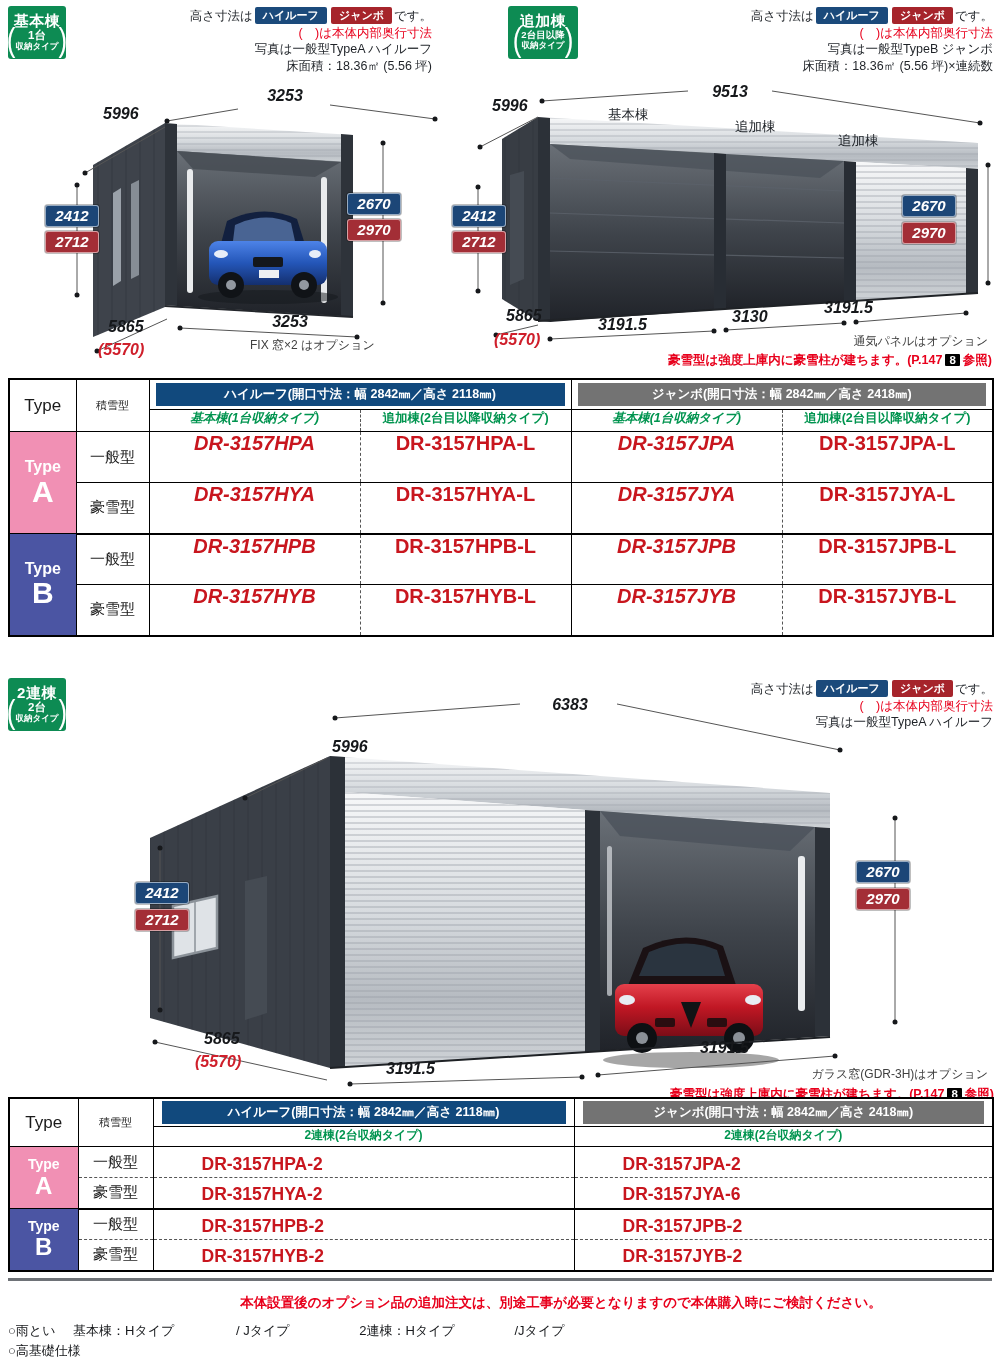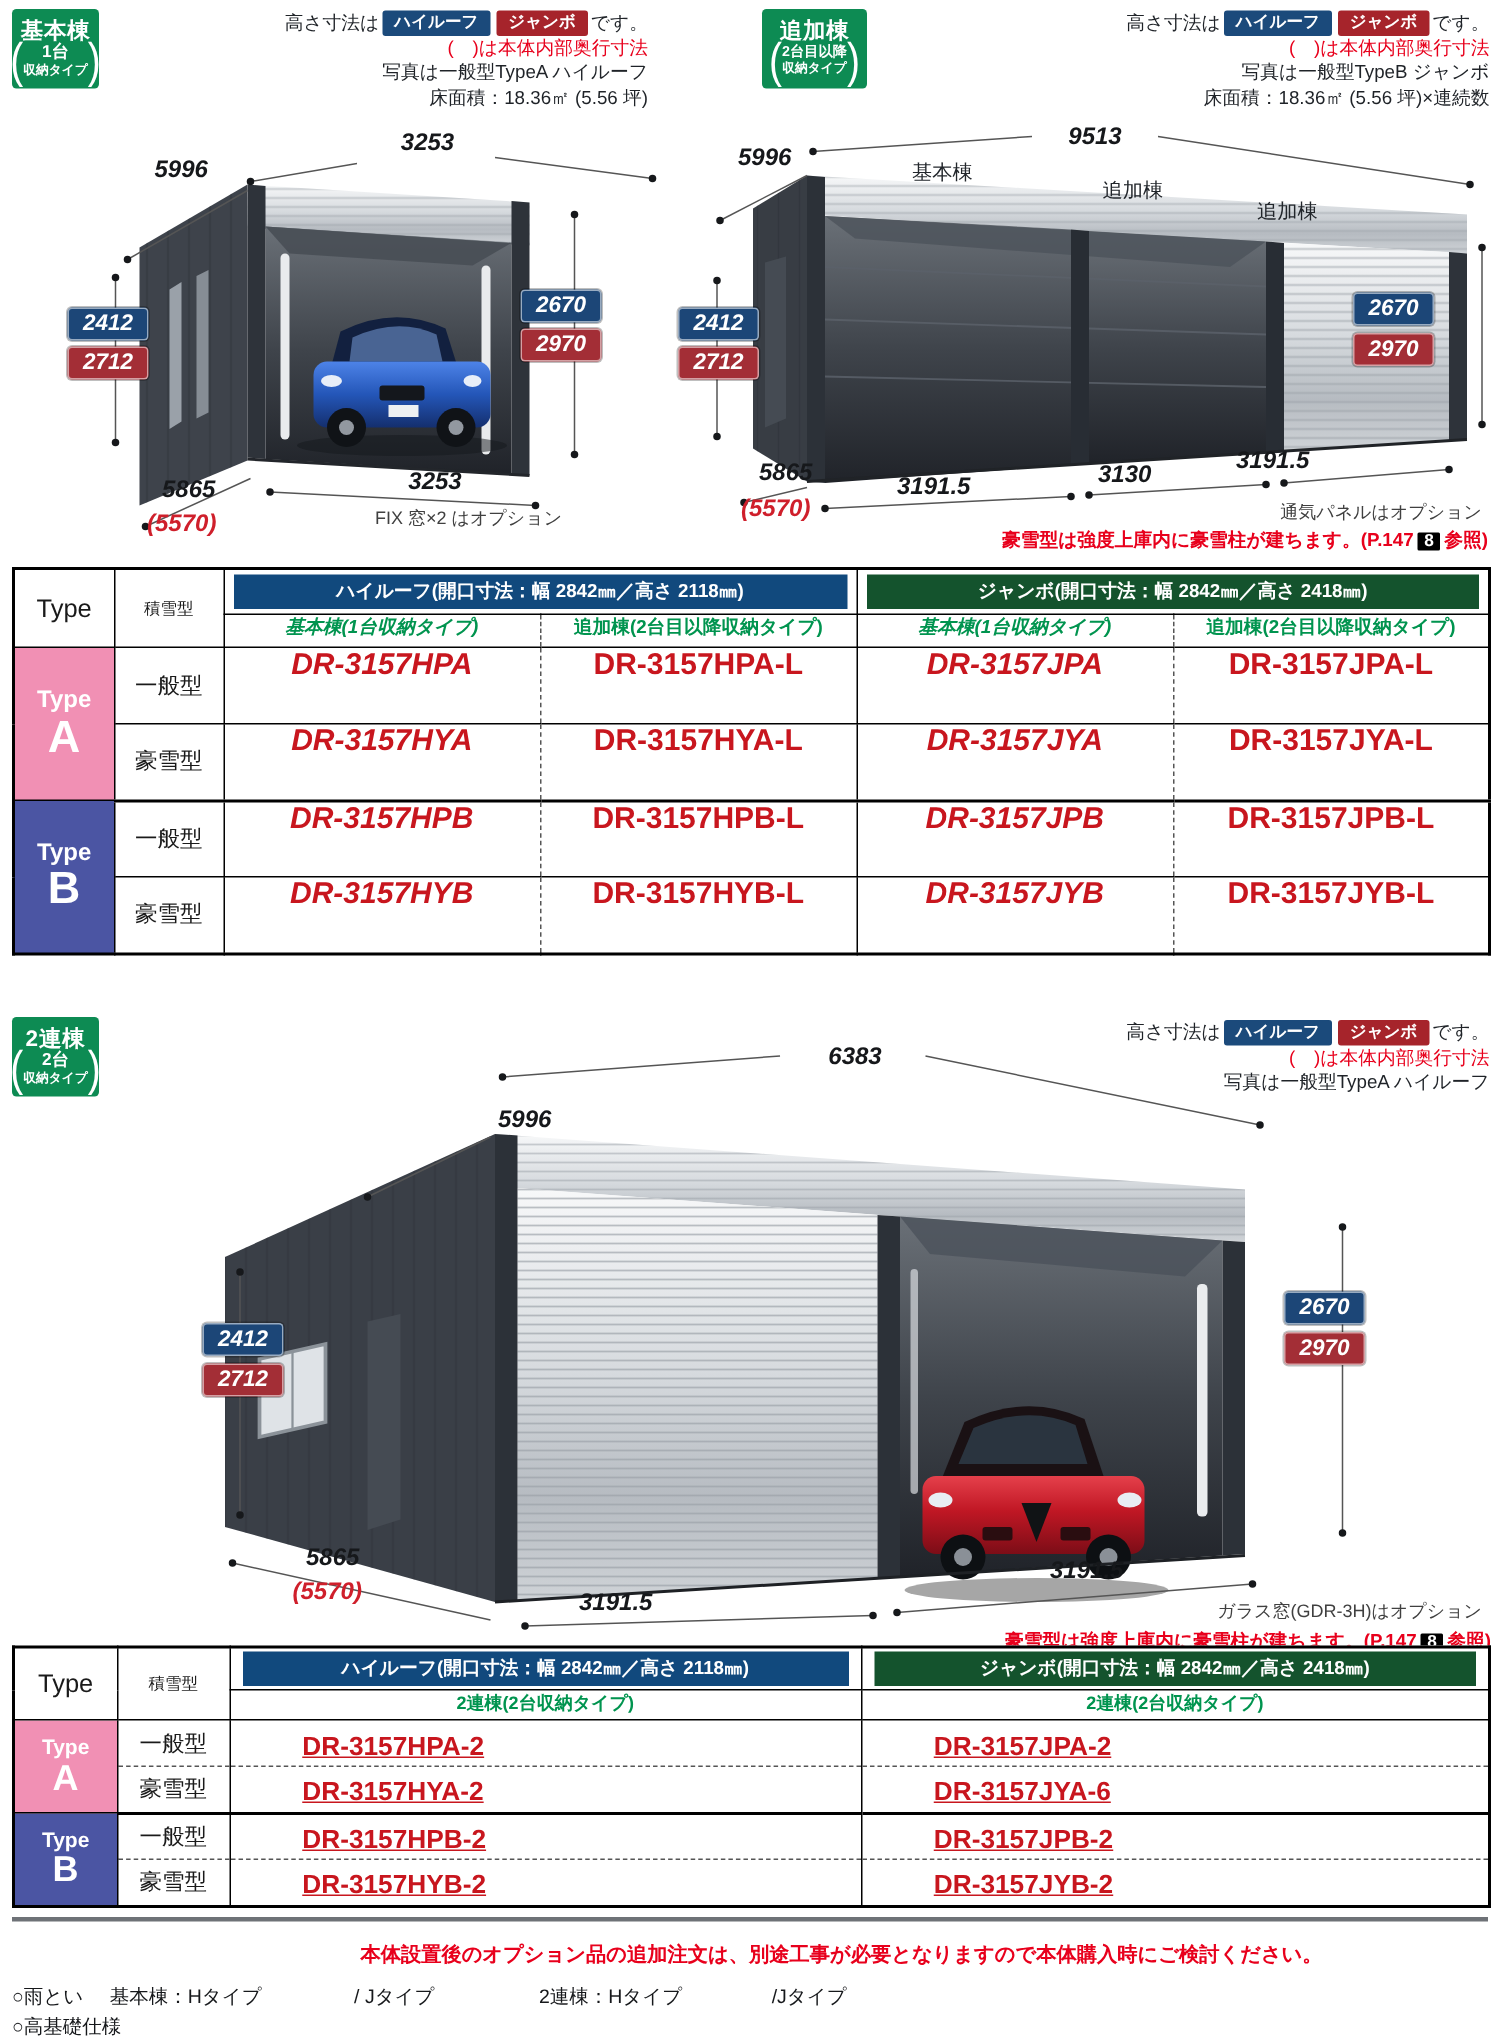--- a/index.html
+++ b/index.html
@@ -41,36 +41,36 @@
   
   table.spec{position:absolute;border-collapse:collapse;table-layout:fixed;width:984px;
              border:2px solid #000;background:#fff;}
   table.spec th,table.spec td{border:1px solid #000;padding:0;box-sizing:border-box;}
   th.colhead{font-size:11px;font-weight:400;text-align:center;}
   th.colhead.type{font-size:17px;}
   th.g{border-bottom-style:hidden;vertical-align:middle;}
   .bar{display:block;margin:3px 6px;border-radius:0;color:#fff;font-size:12.5px;
        font-weight:700;padding:3px 0;text-align:center;white-space:nowrap;overflow:hidden;}
   .bar.navy{background:#11497d;}
-  .bar.crim{background:#14532d;}
+  .bar.crim{background:#737373;}
   th.sub{border-top-style:hidden;color:#00944f;font-size:12.5px;font-weight:700;
          text-align:center;vertical-align:top;padding-bottom:4px;white-space:nowrap;overflow:hidden;}
   td.code{color:#c8161e;font-weight:700;text-align:center;vertical-align:top;padding-top:6px;
           font-size:20px;white-space:nowrap;}
   td.snowcell{font-size:15px;text-align:center;vertical-align:middle;}
   td.typecell{text-align:center;vertical-align:middle;color:#fff;}
   td.typeA{background:#f190b4;}
   td.typeB{background:#4b55a3;}
   .tword{font-size:16px;font-weight:700;line-height:1.1;}
   .tletter{font-size:30px;font-weight:700;line-height:1.05;}
   .dashR{border-right:1px dashed #555 !important;font-style:italic;}
   .dashL{border-left:1px dashed #555 !important;}
   tr.grpend td{border-bottom-width:2px;}
   
-  table.spec2 td.code{font-size:17.5px;text-align:left;padding:4px 0 0 48px;vertical-align:middle;text-decoration:underline;}
+  table.spec2 td.code{font-size:17.5px;text-align:left;padding:4px 0 0 48px;vertical-align:middle;}
   table.spec2 th.sub{font-size:12px;padding-bottom:2px;}
   table.spec2 .tword{font-size:14px;}
   table.spec2 .tletter{font-size:24px;}
   tr.dotB td{border-bottom:1px dashed #555;}
   tr.dotT td{border-top:1px dashed #555;}
   
   .divider{position:absolute;background:#6e7277;}
   .notice{position:absolute;color:#e8001c;font-weight:700;font-size:13.5px;text-align:center;white-space:nowrap;}
   .rainline{position:absolute;font-size:13px;color:#16181b;white-space:nowrap;}
   .rainline span{display:inline-block;}

